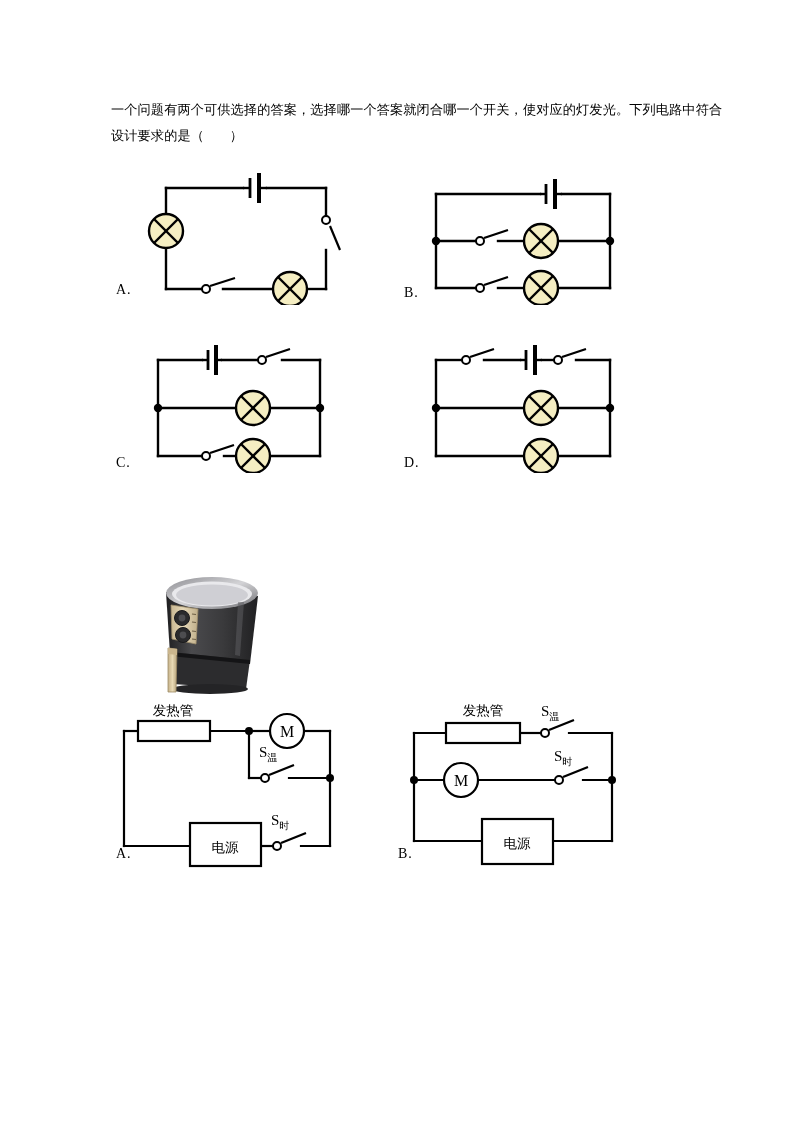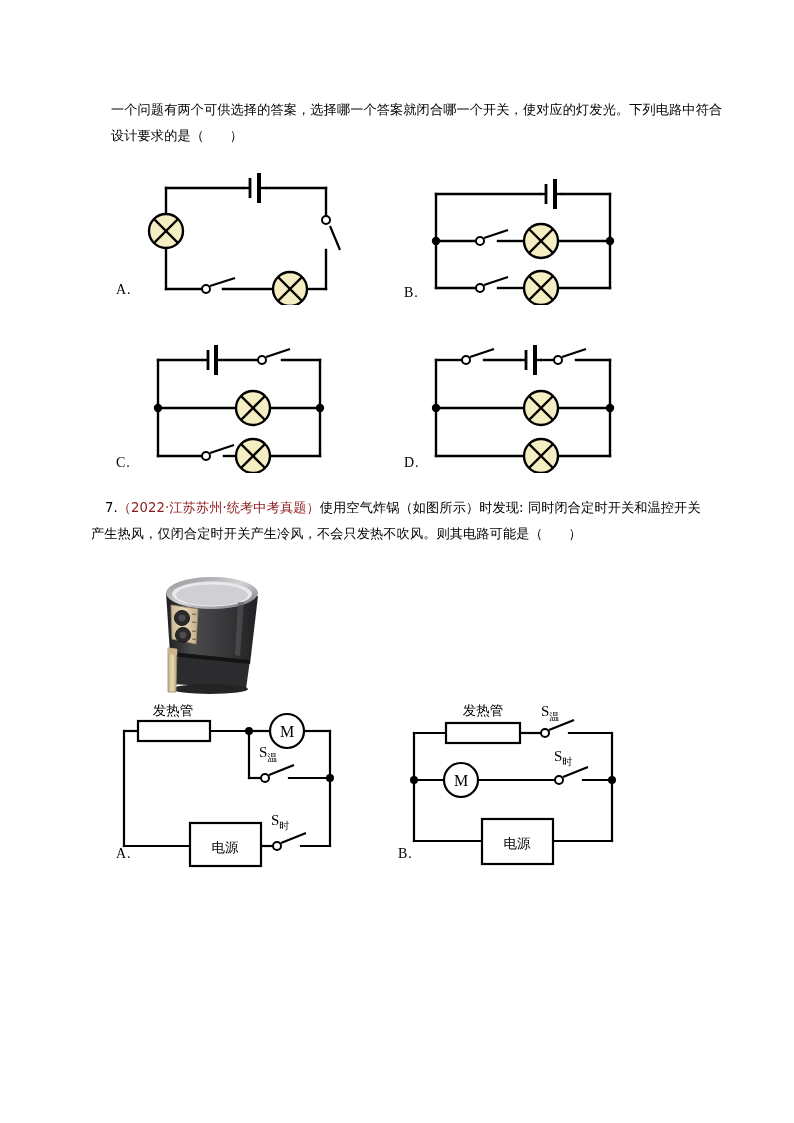--- a/index.html
+++ b/index.html
@@ -286,21 +286,20 @@
 
       <g>
         <circle cx="113" cy="118" r="17" fill="#f5eec2" stroke="#000" stroke-width="2.4"></circle>
         <line x1="101" y1="106" x2="125" y2="130" stroke="#000" stroke-width="2.4"></line>
         <line x1="125" y1="106" x2="101" y2="130" stroke="#000" stroke-width="2.4"></line>
       </g>
     </svg>
   </div>
   <div class="opt-letter" style="left:404px; top:455px;">D.</div>
 
-  <div class="qtext" id="q7-stem"><span>7.</span><span class="src-tag">（2022·江苏苏州·统考中考真题）</span><span>使用空气炸锅（如图所示）时发现: 同时闭合定时开关和温</span><span>控开关产生热风，仅闭合定时开关产生冷风，不会只发热不吹风。则其电路可能是（      ）</span></div>
 
   <div id="fryer-figure">
     <svg width="132" height="140" viewBox="0 0 132 140">
       <defs>
         <linearGradient id="bodyGrad" x1="0" y1="0" x2="1" y2="0">
           <stop offset="0%" stop-color="#1e1e20"></stop>
           <stop offset="28%" stop-color="#4a4a4d"></stop>
           <stop offset="62%" stop-color="#3a3a3c"></stop>
           <stop offset="100%" stop-color="#202022"></stop>
         </linearGradient>

